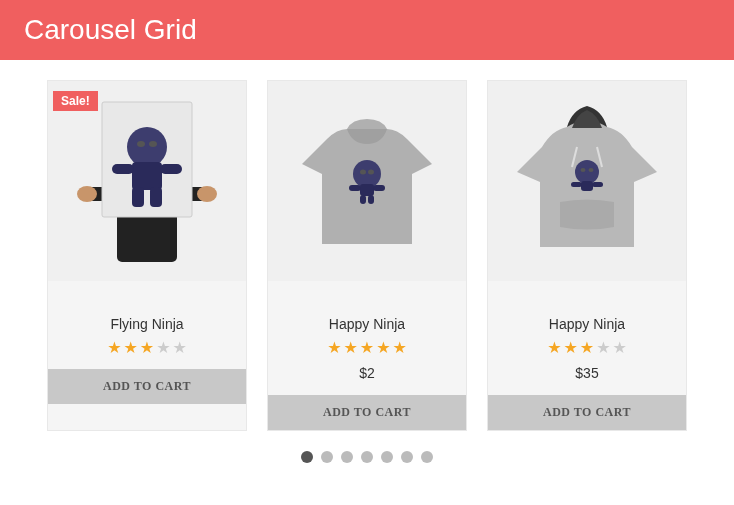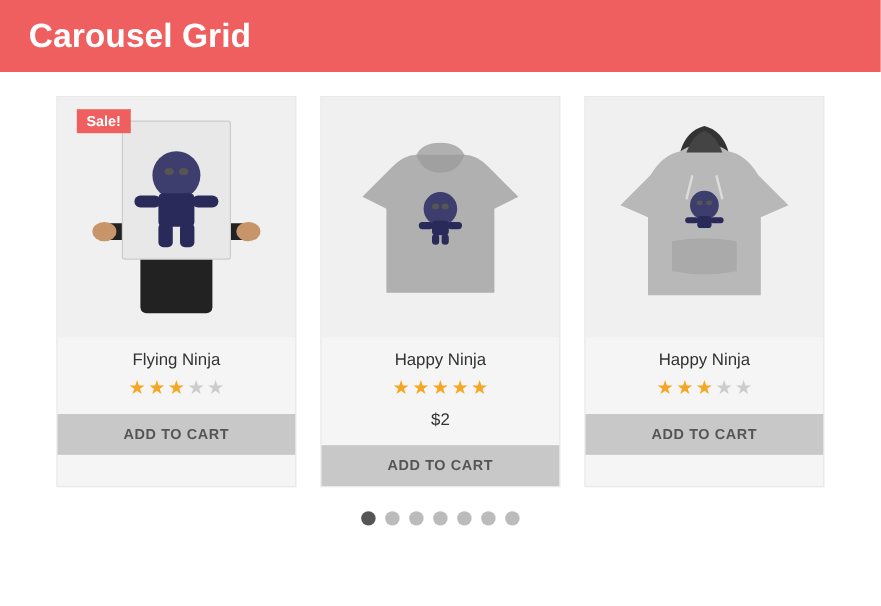--- a/index.html
+++ b/index.html
@@ -12,21 +12,21 @@
 
     .header {
       background: #f05f5f;
       padding: 14px 24px;
       margin-bottom: 0;
     }
 
     .header-title {
       color: #fff;
       font-size: 28px;
-      font-weight: bold;
+      font-weight: normal;
     }
 
     .carousel-section {
       padding: 20px 40px 30px 40px;
       background: #fff;
     }
 
     .product-grid {
       display: flex;
       gap: 20px;
@@ -51,39 +51,40 @@
       display: flex;
       align-items: center;
       justify-content: center;
       background: #f0f0f0;
       position: relative;
     }
 
     .sale-badge {
       position: absolute;
       top: 10px;
-      left: 16px;
+      left: 5px;
       background: #f05f5f;
       color: #fff;
       font-size: 12px;
       font-weight: bold;
       padding: 3px 8px;
       z-index: 2;
     }
 
     .product-info {
       padding: 10px 10px 0 10px;
       width: 100%;
       text-align: center;
     }
 
     .product-name {
       font-size: 14px;
       color: #333;
       margin-bottom: 6px;
+      margin-top: 25px;
     }
 
     .stars {
       display: flex;
       justify-content: center;
       gap: 2px;
       margin-bottom: 8px;
     }
 
     .star {
@@ -115,20 +116,21 @@
       background: #c8c8c8;
       border: none;
       color: #555;
       padding: 10px 0;
       font-size: 12px;
       font-weight: bold;
       letter-spacing: 0.5px;
       cursor: pointer;
       text-transform: uppercase;
       margin-top: 4px;
+      font-family: Liberation Serif, serif;
     }
 
     .carousel-dots {
       display: flex;
       justify-content: center;
       gap: 8px;
       margin-top: 10px;
     }
 
     .dot {
@@ -257,20 +259,21 @@
     </div>
     <div class="product-info">
       <div class="product-name">Happy Ninja</div>
       <div class="stars">
             <span class="star star-full">★</span>
             <span class="star star-full">★</span>
             <span class="star star-full">★</span>
             <span class="star star-empty">★</span>
             <span class="star star-empty">★</span>
           </div>
+      <div class="price-row"><span class="price-current">$35</span></div>
     </div>
     <button class="add-to-cart-btn">ADD TO CART</button>
   </div>
     </div>
   <div class="carousel-dots" id="carousel-dots">
 
   <button class="dot active"></button>
       <button class="dot"></button>
       <button class="dot"></button>
       <button class="dot"></button>

